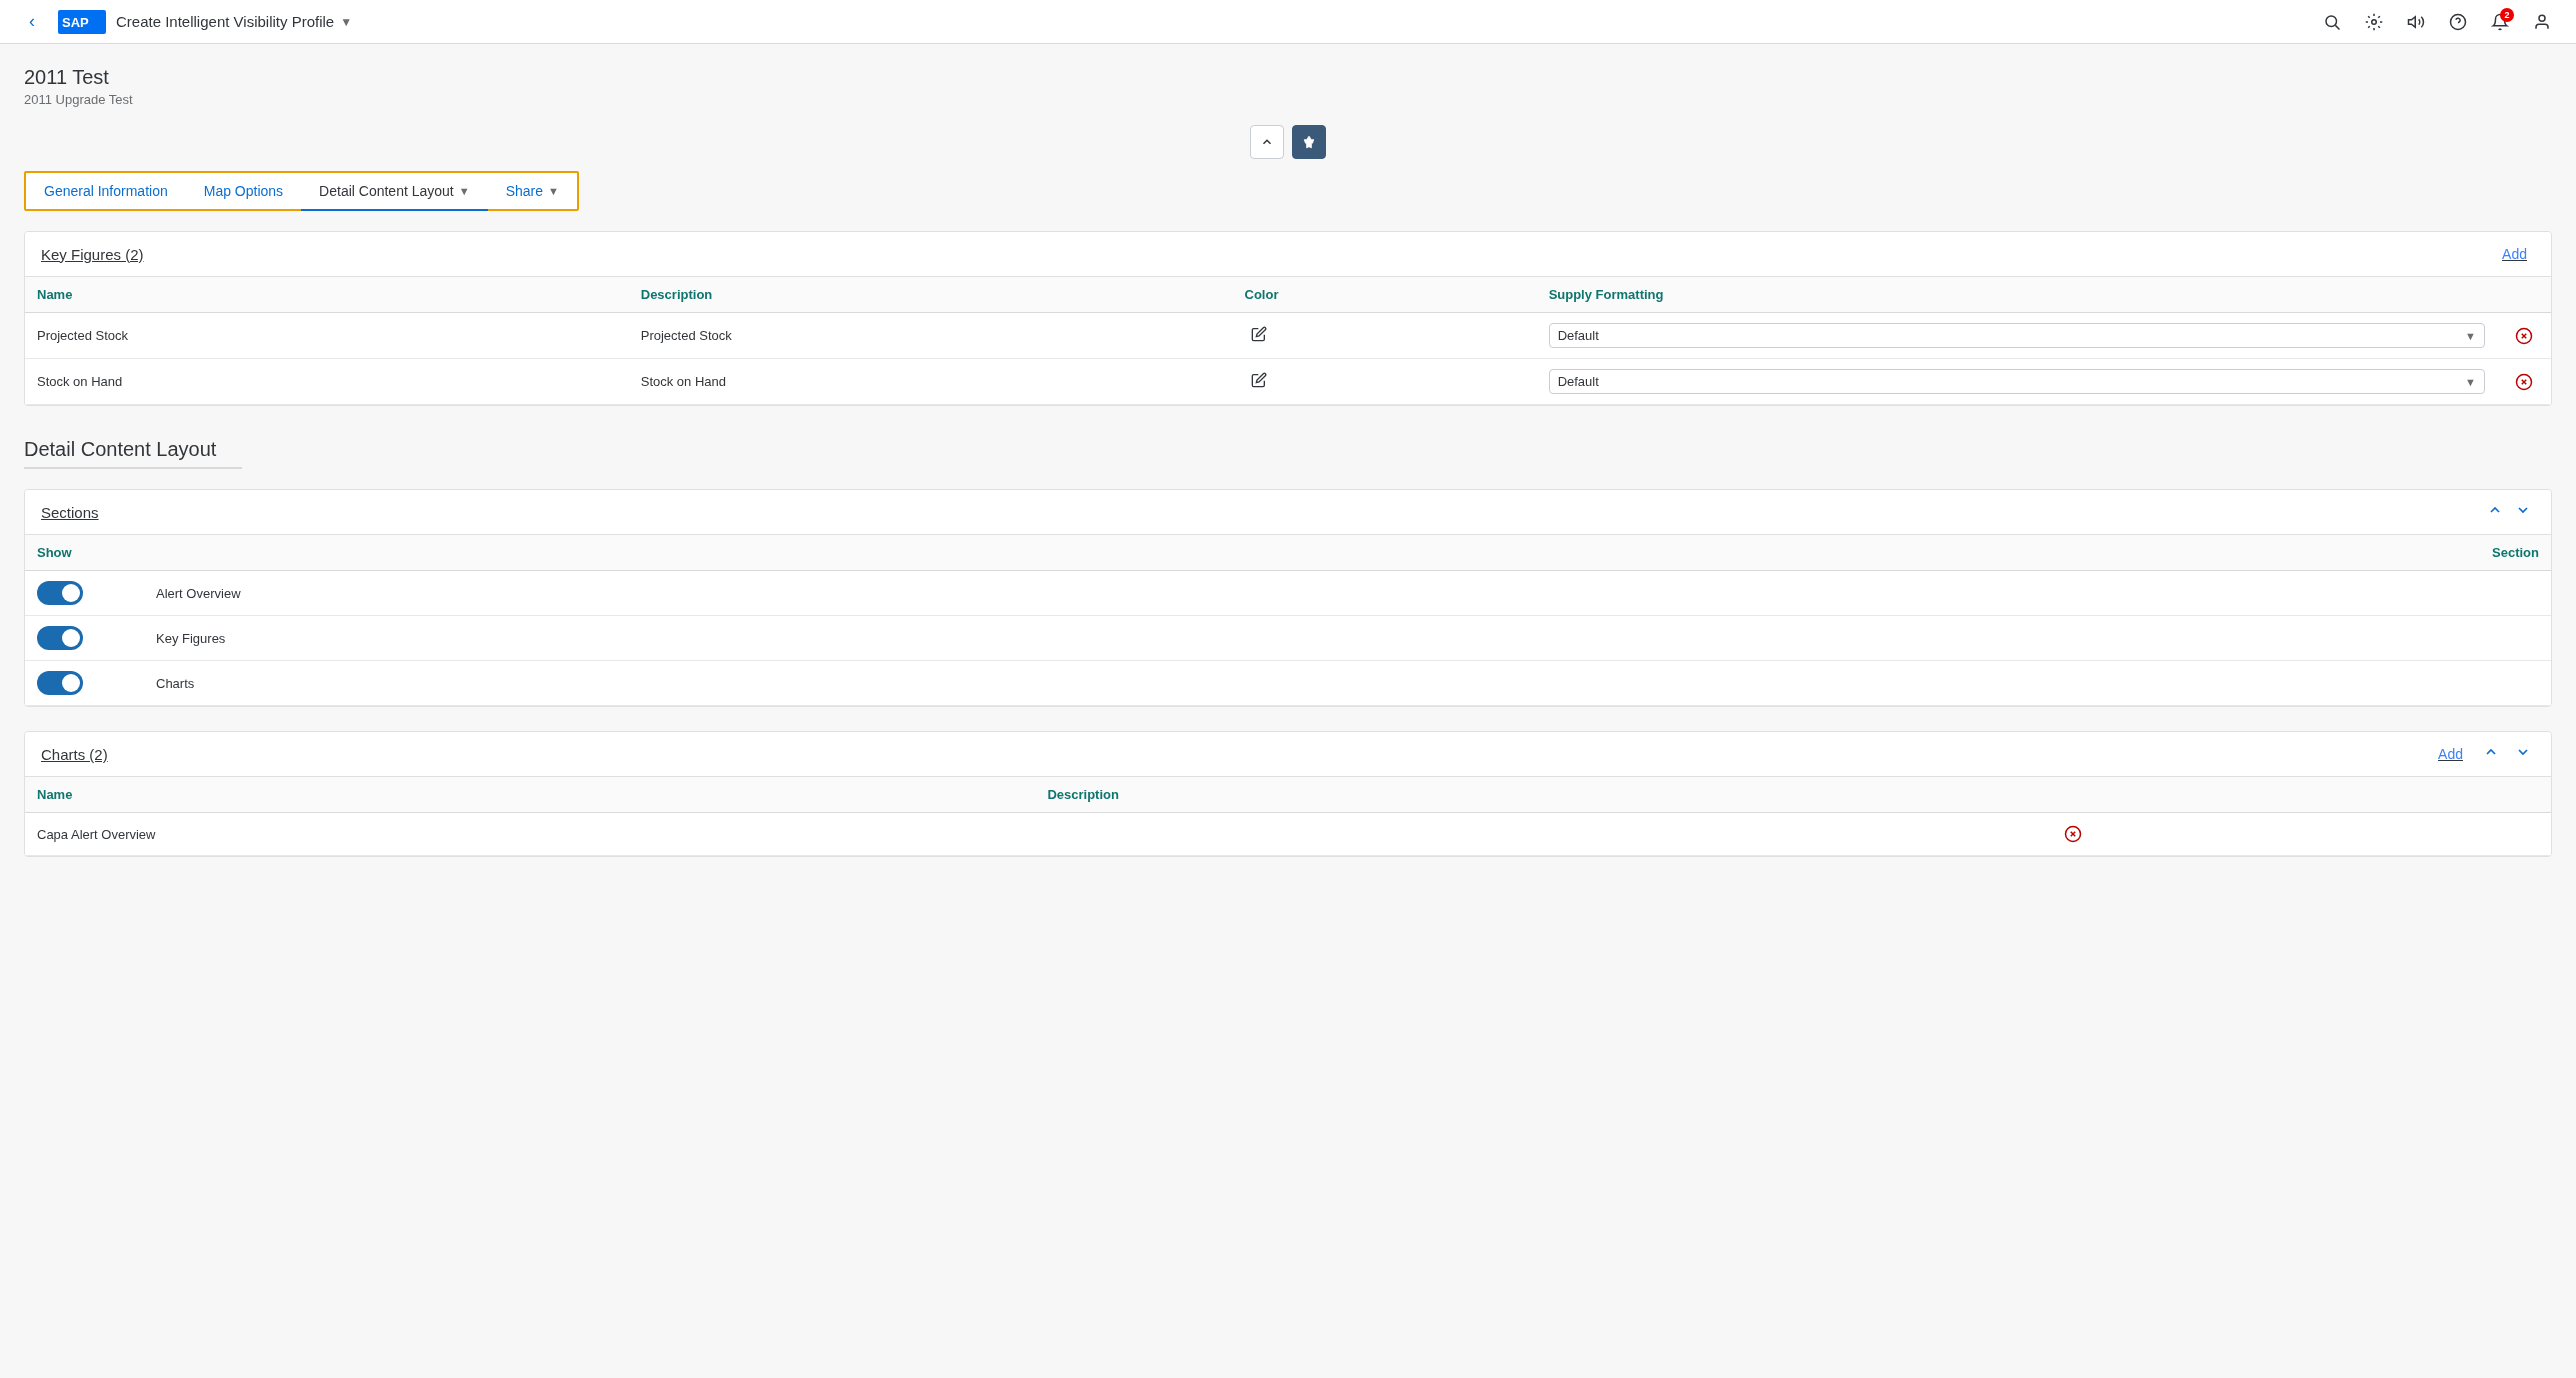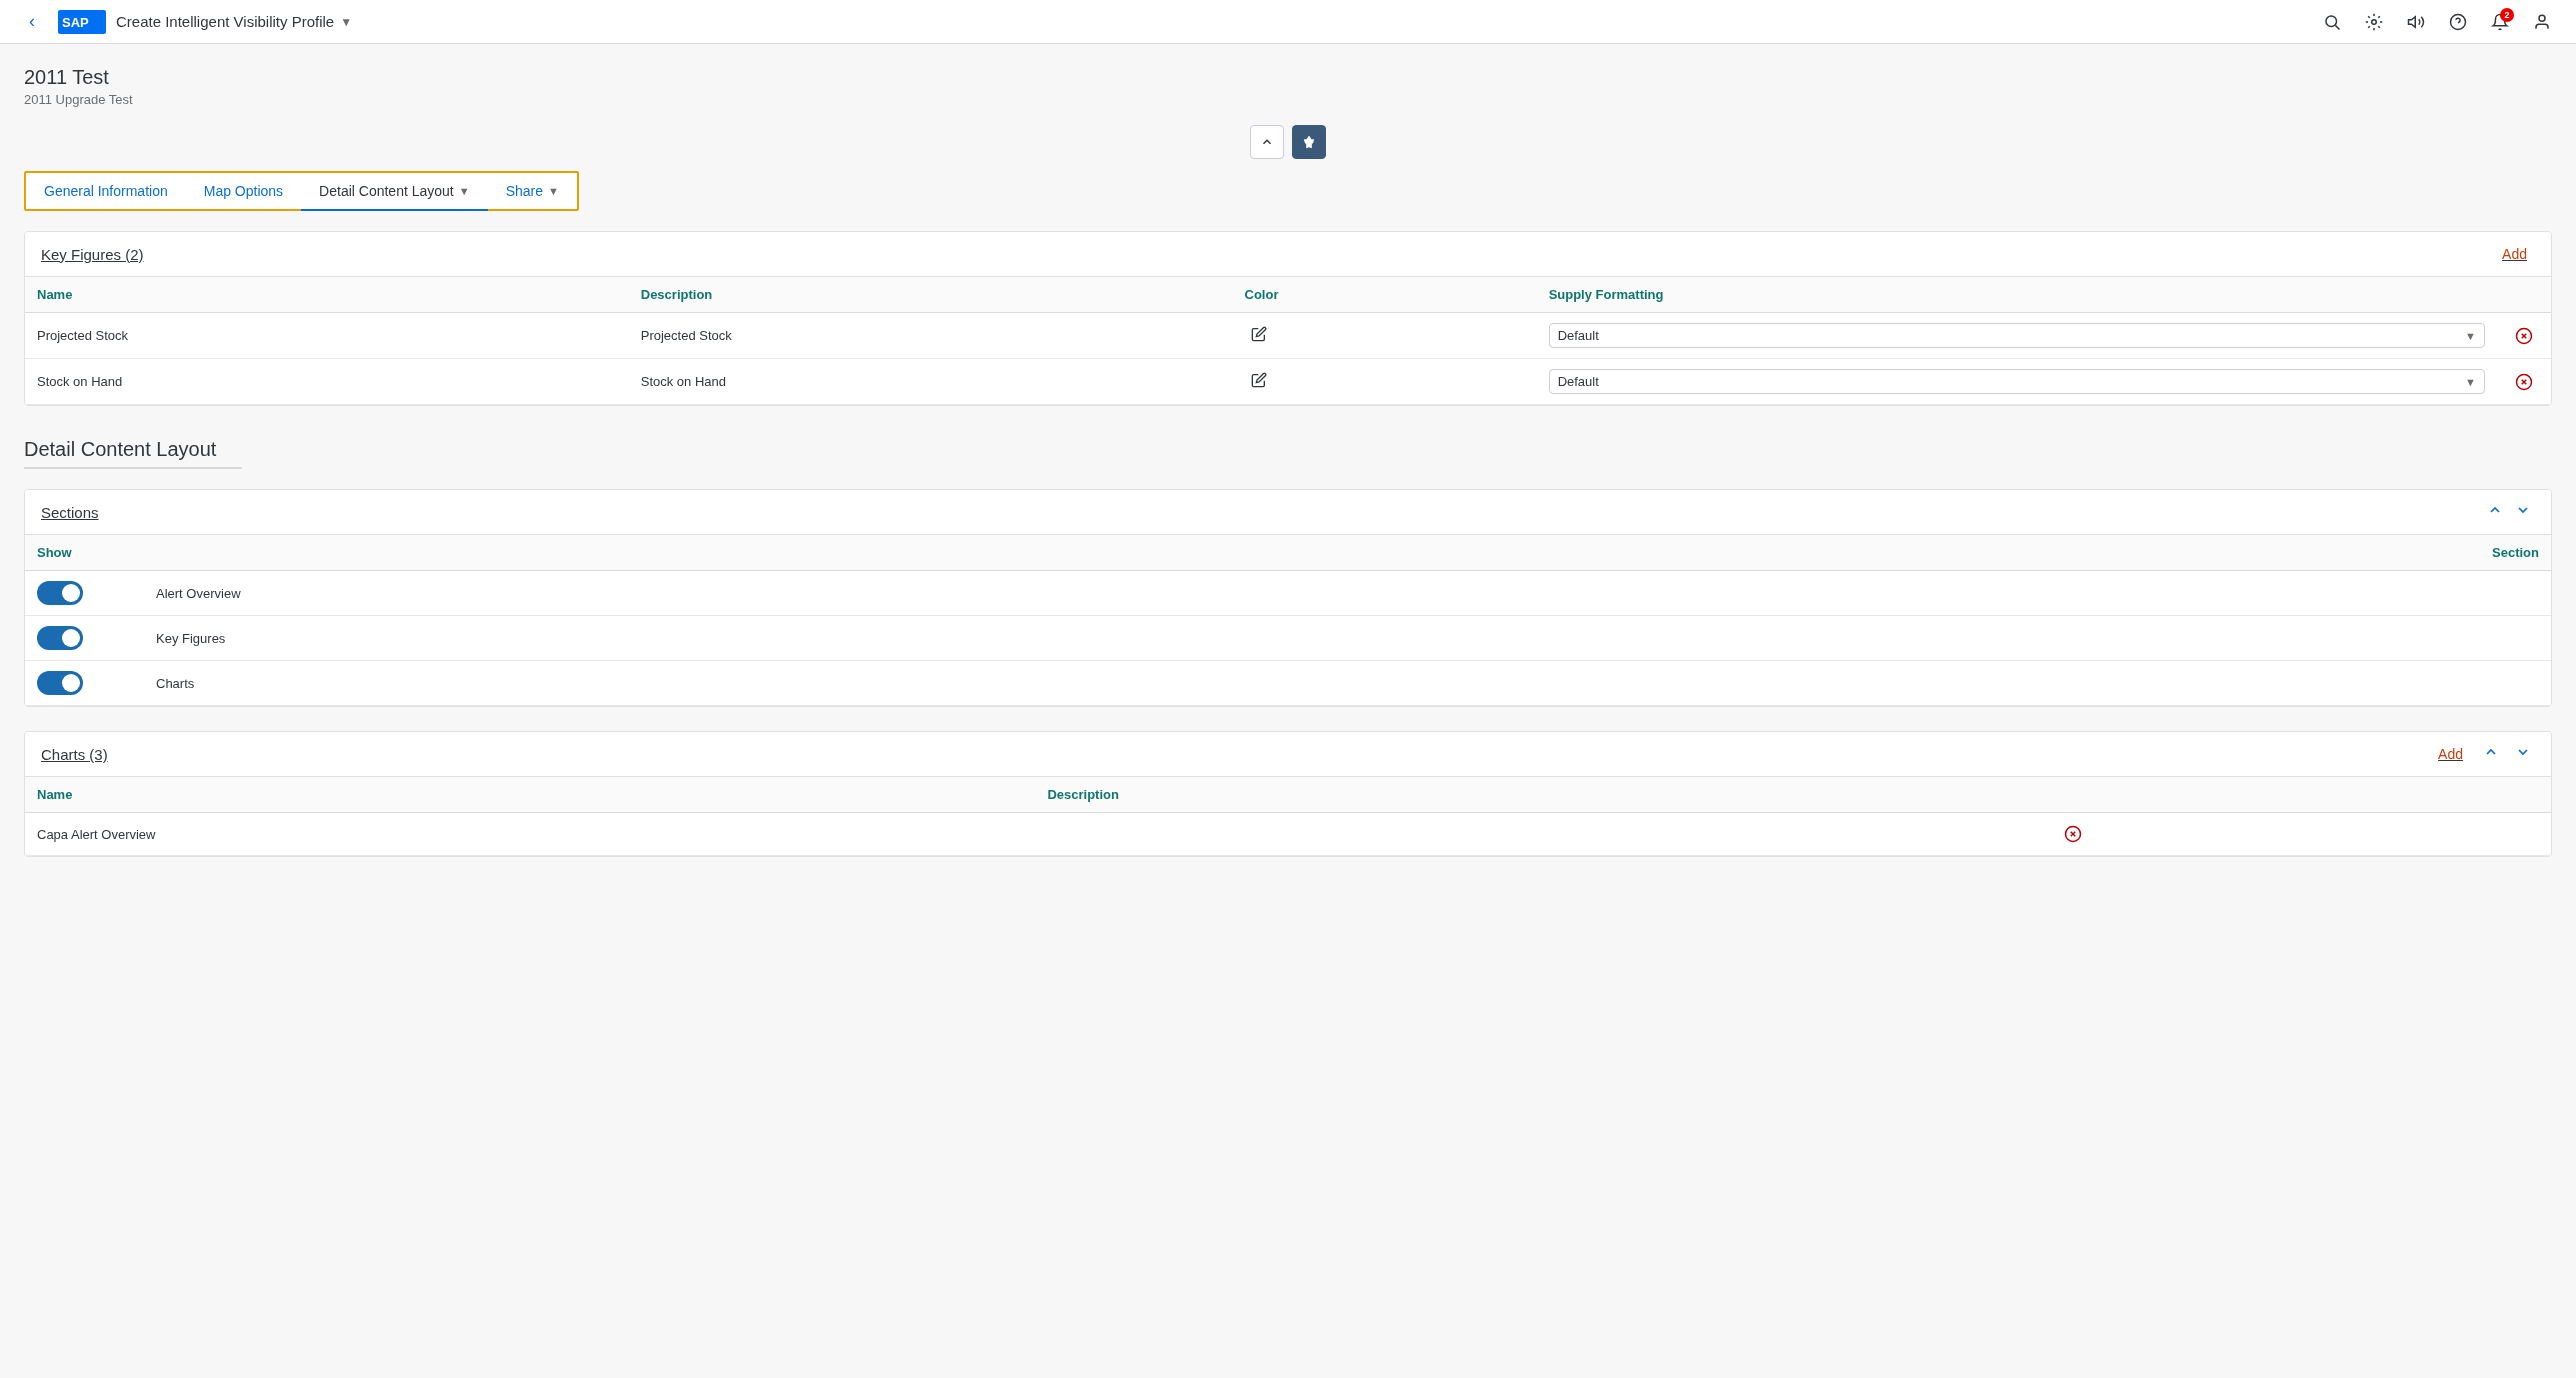--- a/index.html
+++ b/index.html
@@ -156,21 +156,21 @@
     }
     .tab-item.active {
       color: #32363a;
       border-bottom: 2px solid #0a6ed1;
       font-weight: 500;
     }
     .tab-chevron { font-size: 11px; color: #6a6d70; }
     .add-btn {
       background: transparent;
       border: none;
-      color: #c2410c;
+      color: #3b82f6;
       font-size: 14px;
       cursor: pointer;
       padding: 4px 8px;
     }
 
     .tbl {
       width: 100%;
       border-collapse: collapse;
     }
     .tbl thead tr {
@@ -555,21 +555,21 @@
             </div>
           </td>
           <td>Charts</td>
         </tr>
       </tbody>
     </table>
   </div>
 
   <div class="charts-wrapper">
     <div class="charts-header-row">
-      <span class="sections-title">Charts (3)</span>
+      <span class="sections-title">Charts (2)</span>
       <div style="display:flex;align-items:center;gap:8px;">
         <button class="add-btn">Add</button>
         <button class="arrow-btn">
           <svg width="16" height="16" viewBox="0 0 24 24" fill="none" stroke="#0a6ed1" stroke-width="2.5">
             <polyline points="18 15 12 9 6 15"></polyline>
           </svg>
         </button>
         <button class="arrow-btn">
           <svg width="16" height="16" viewBox="0 0 24 24" fill="none" stroke="#0a6ed1" stroke-width="2.5">
             <polyline points="6 9 12 15 18 9"></polyline>

